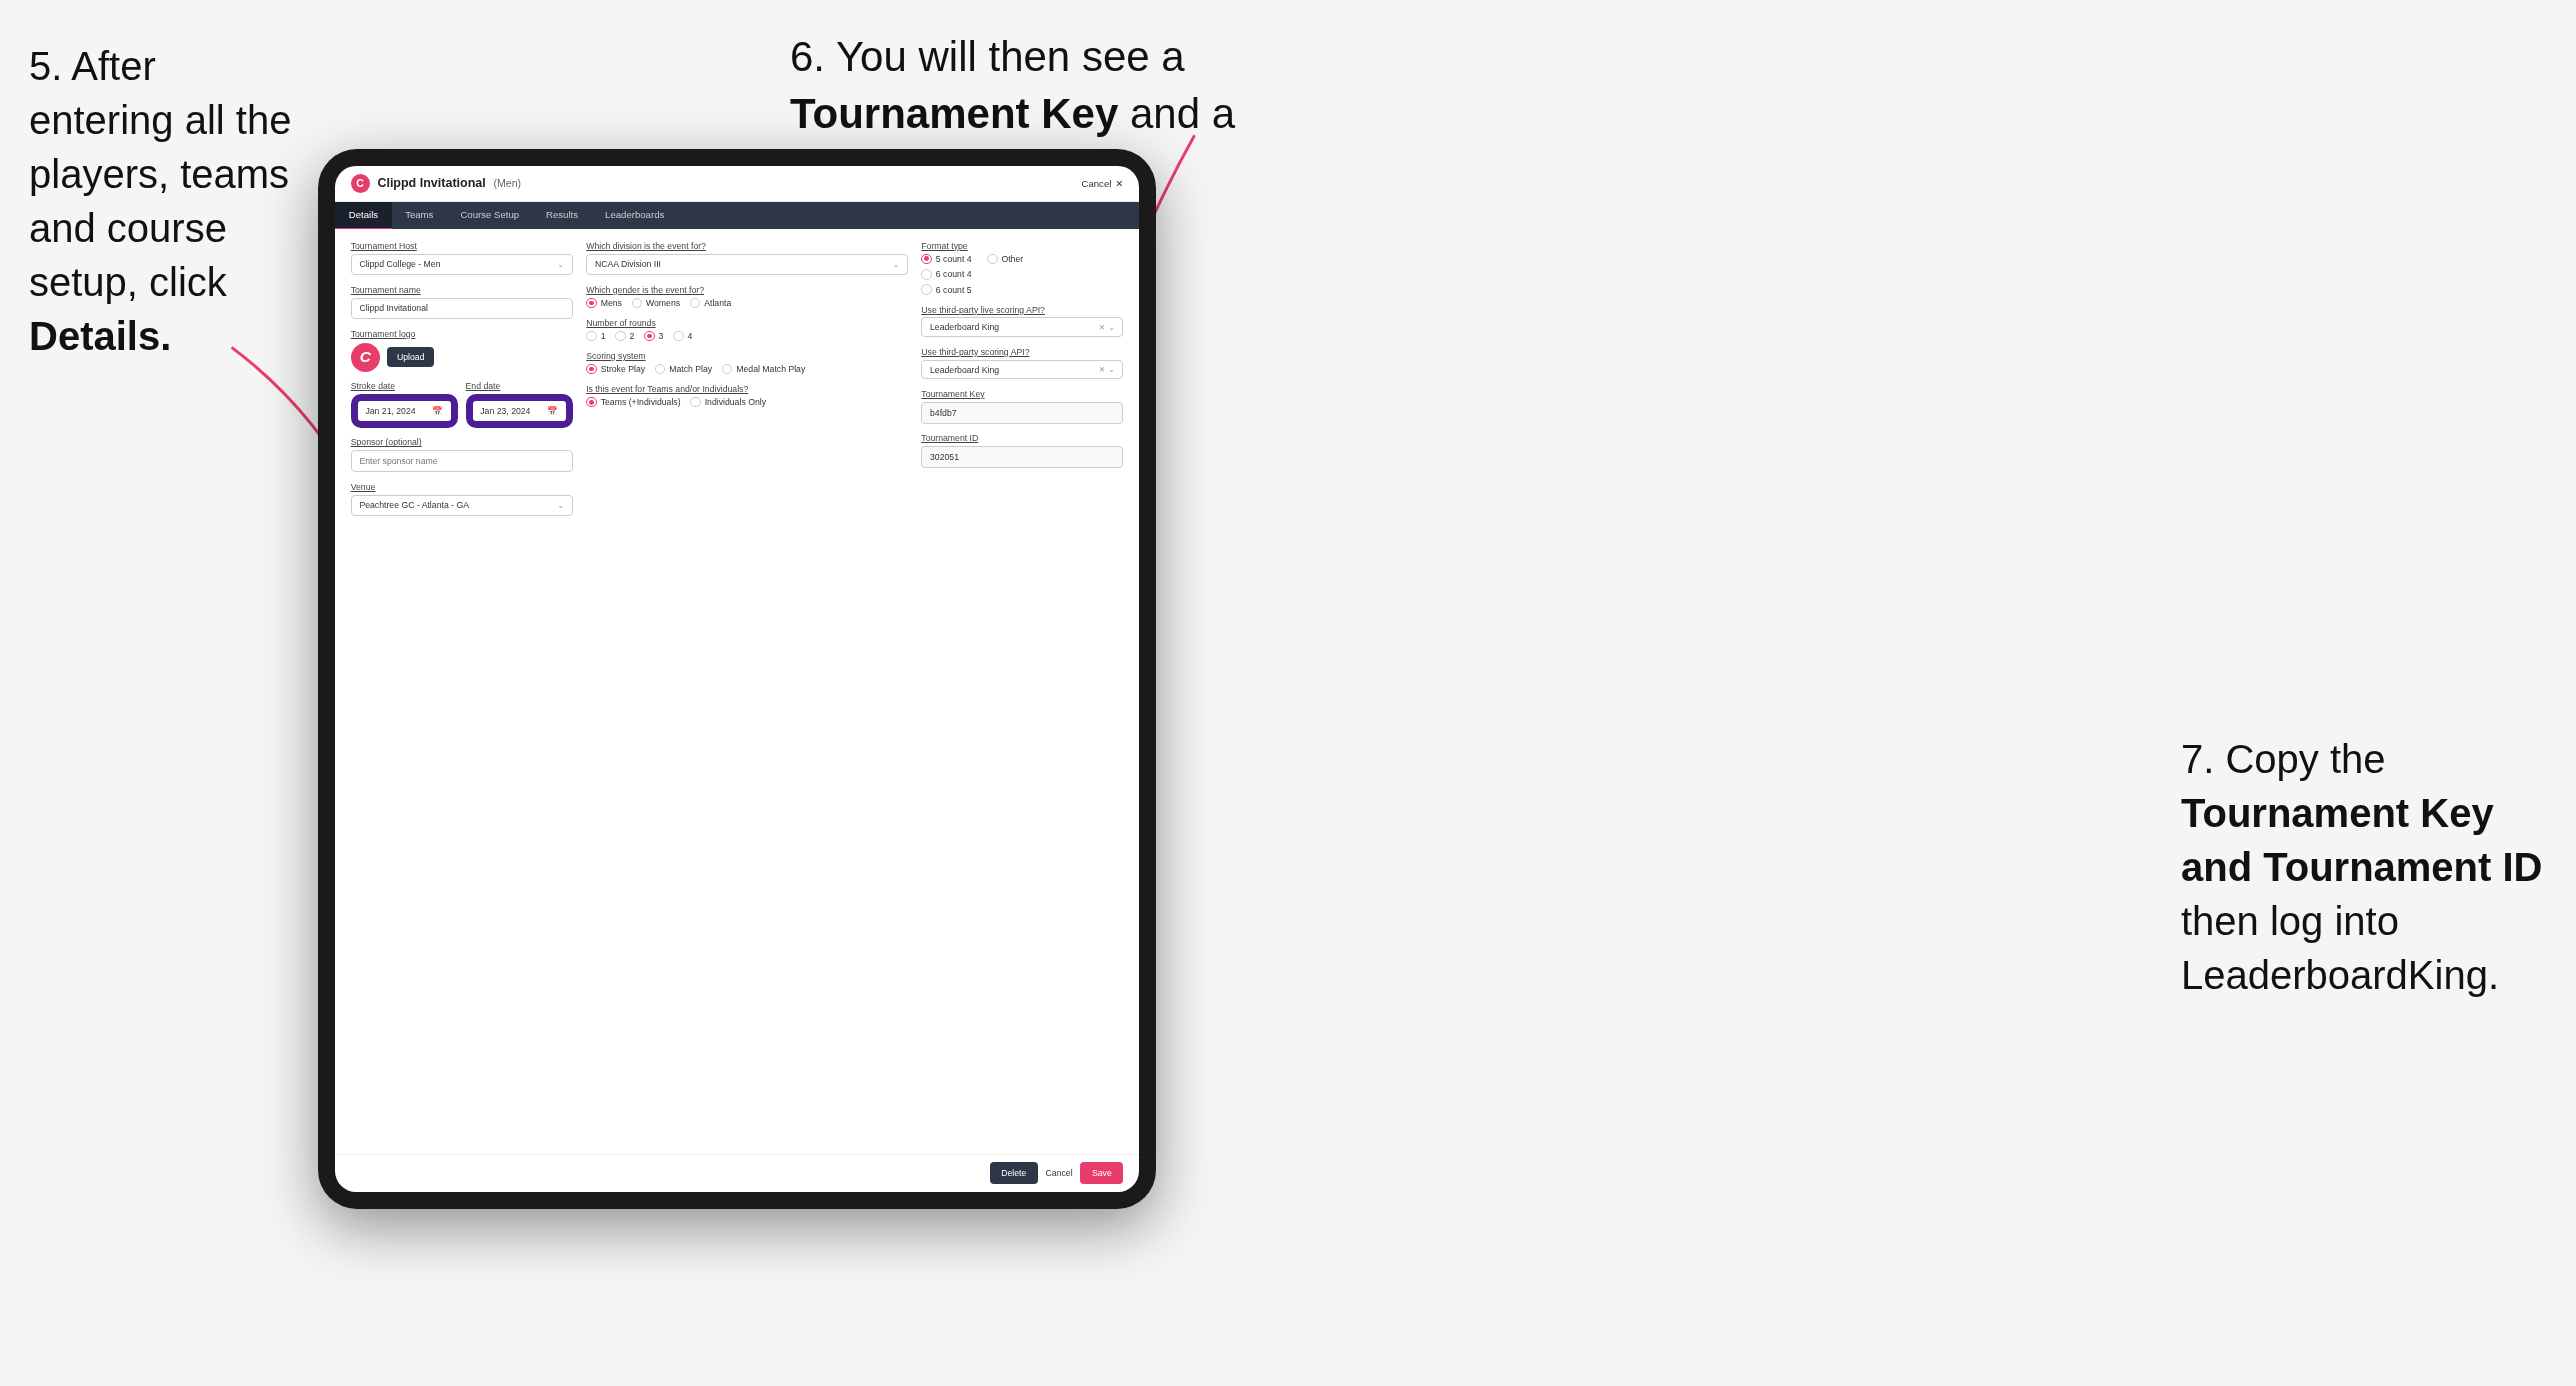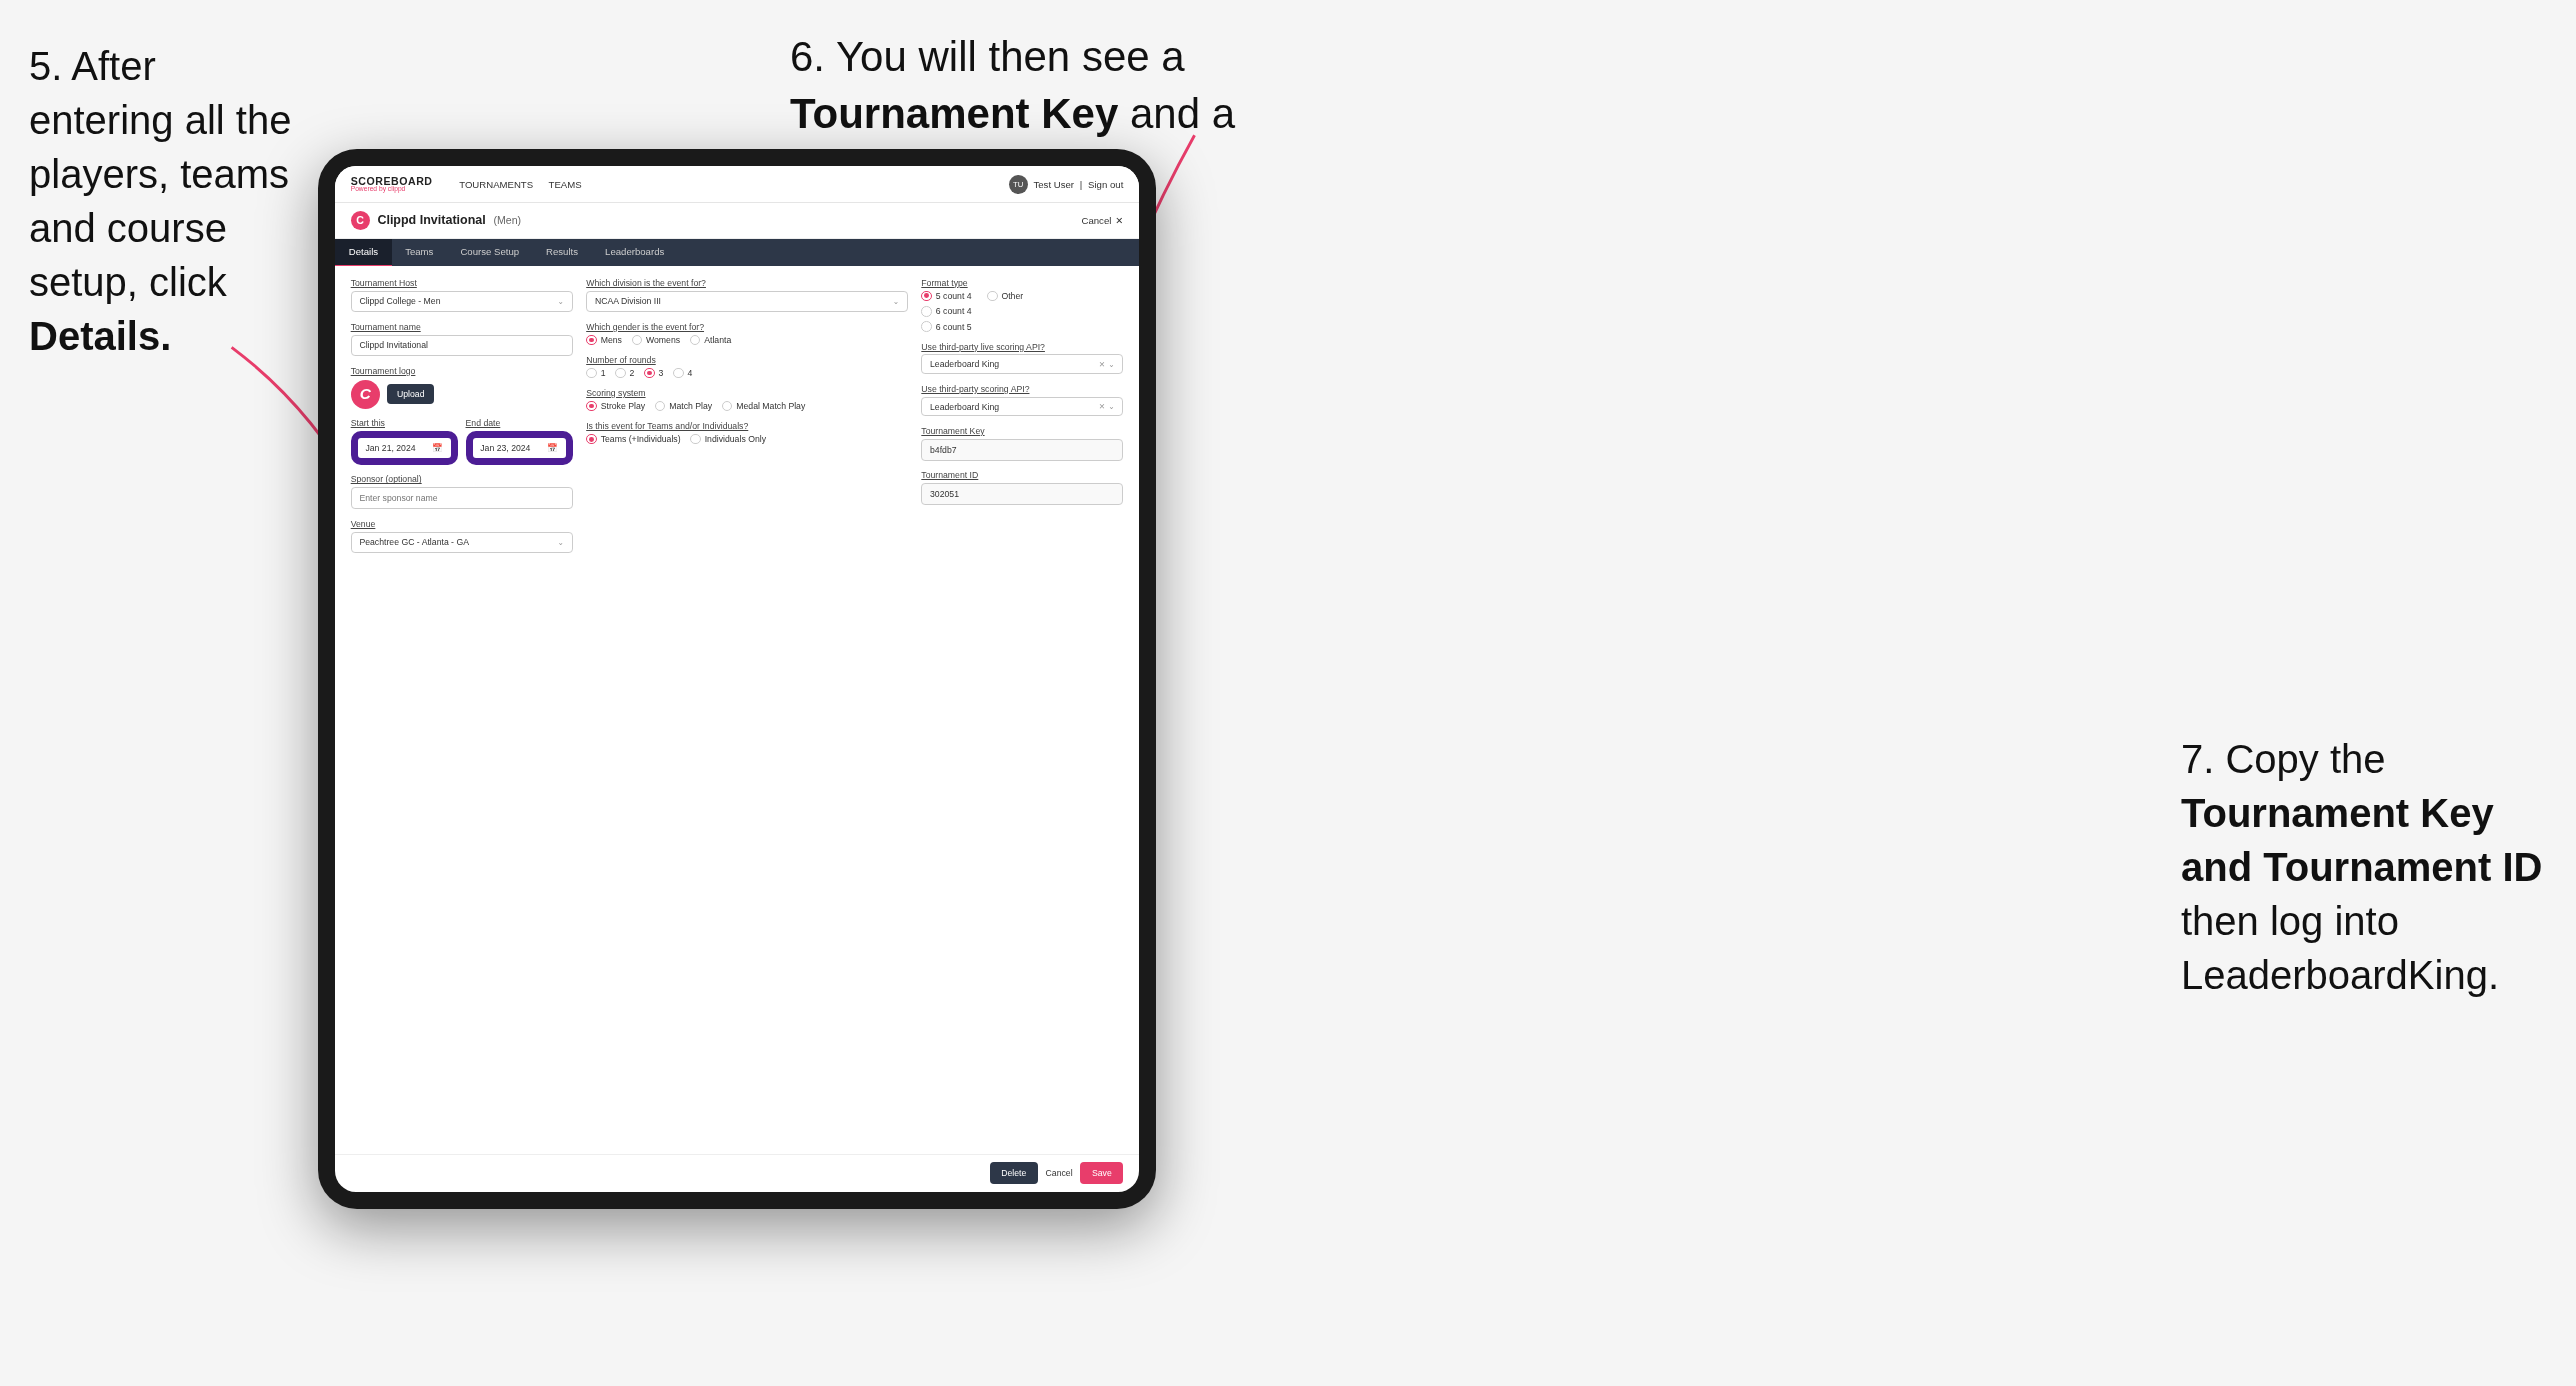--- a/index.html
+++ b/index.html
@@ -480,36 +480,20 @@
     <marker id="ah2" markerWidth="10" markerHeight="7" refX="10" refY="3.5" orient="auto">
       <polygon points="0 0, 10 3.5, 0 7" fill="#e83d6b"></polygon>
     </marker>
   </defs>
   <path d="M 260 20 Q 160 200 120 400" stroke="#e83d6b" stroke-width="3" fill="none" marker-end="url(#ah2)"></path>
 </svg>
 
 <div class="tablet">
   <div class="tablet-screen">
 
-    <div class="top-nav">
-      <div class="nav-brand">
-        <span class="nav-brand-title">SCOREBOARD</span>
-        <span class="nav-brand-sub">Powered by clippd</span>
-      </div>
-      <div class="nav-links">
-        <span class="nav-link">TOURNAMENTS</span>
-        <span class="nav-link">TEAMS</span>
-      </div>
-      <div class="nav-right">
-        <div class="nav-avatar">TU</div>
-        <span>Test User</span>
-        <span>|</span>
-        <span style="cursor:pointer;">Sign out</span>
-      </div>
-    </div>
 
     <div class="page-header">
       <div class="page-title-row">
         <div class="page-icon">C</div>
         <span class="page-title">Clippd Invitational</span>
         <span class="page-title-sub">(Men)</span>
       </div>
       <div class="cancel-btn">
         <span>Cancel</span>
         <span>✕</span>
@@ -546,21 +530,21 @@
         <div>
           <div class="field-label">Tournament logo</div>
           <div class="logo-area">
             <div class="logo-circle">C</div>
             <button class="upload-btn">Upload</button>
           </div>
         </div>
 
         <div class="date-row">
           <div class="date-field">
-            <div class="field-label">Start this</div>
+            <div class="field-label">Stroke date</div>
             <div class="date-input">
               <span>Jan 21, 2024</span>
               <span class="cal-icon">📅</span>
             </div>
           </div>
           <div class="date-field">
             <div class="field-label">End date</div>
             <div class="date-input">
               <span>Jan 23, 2024</span>
               <span class="cal-icon">📅</span>

